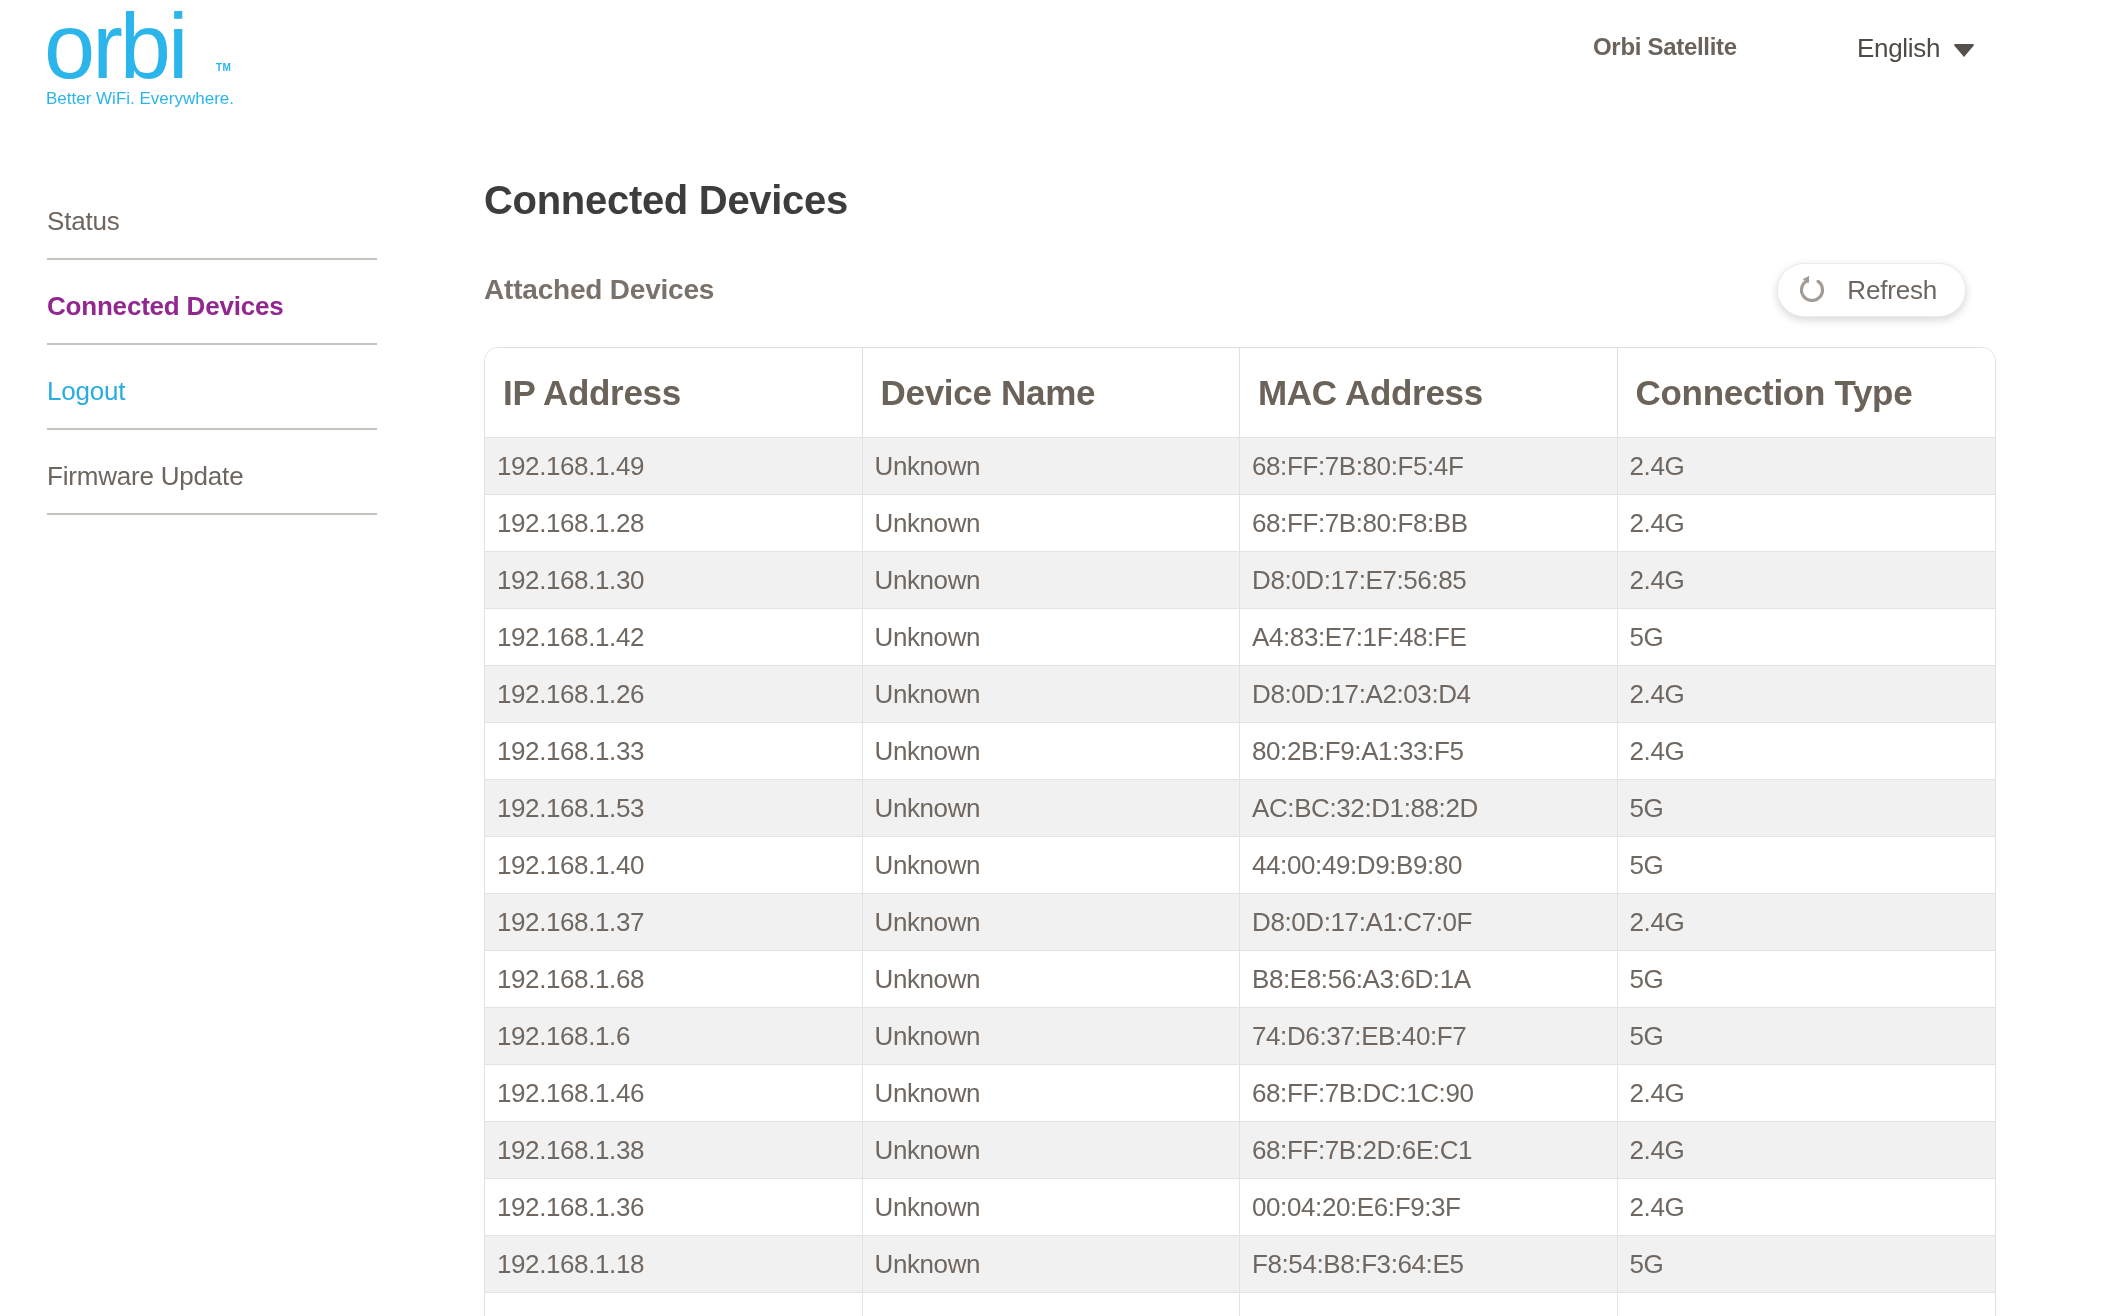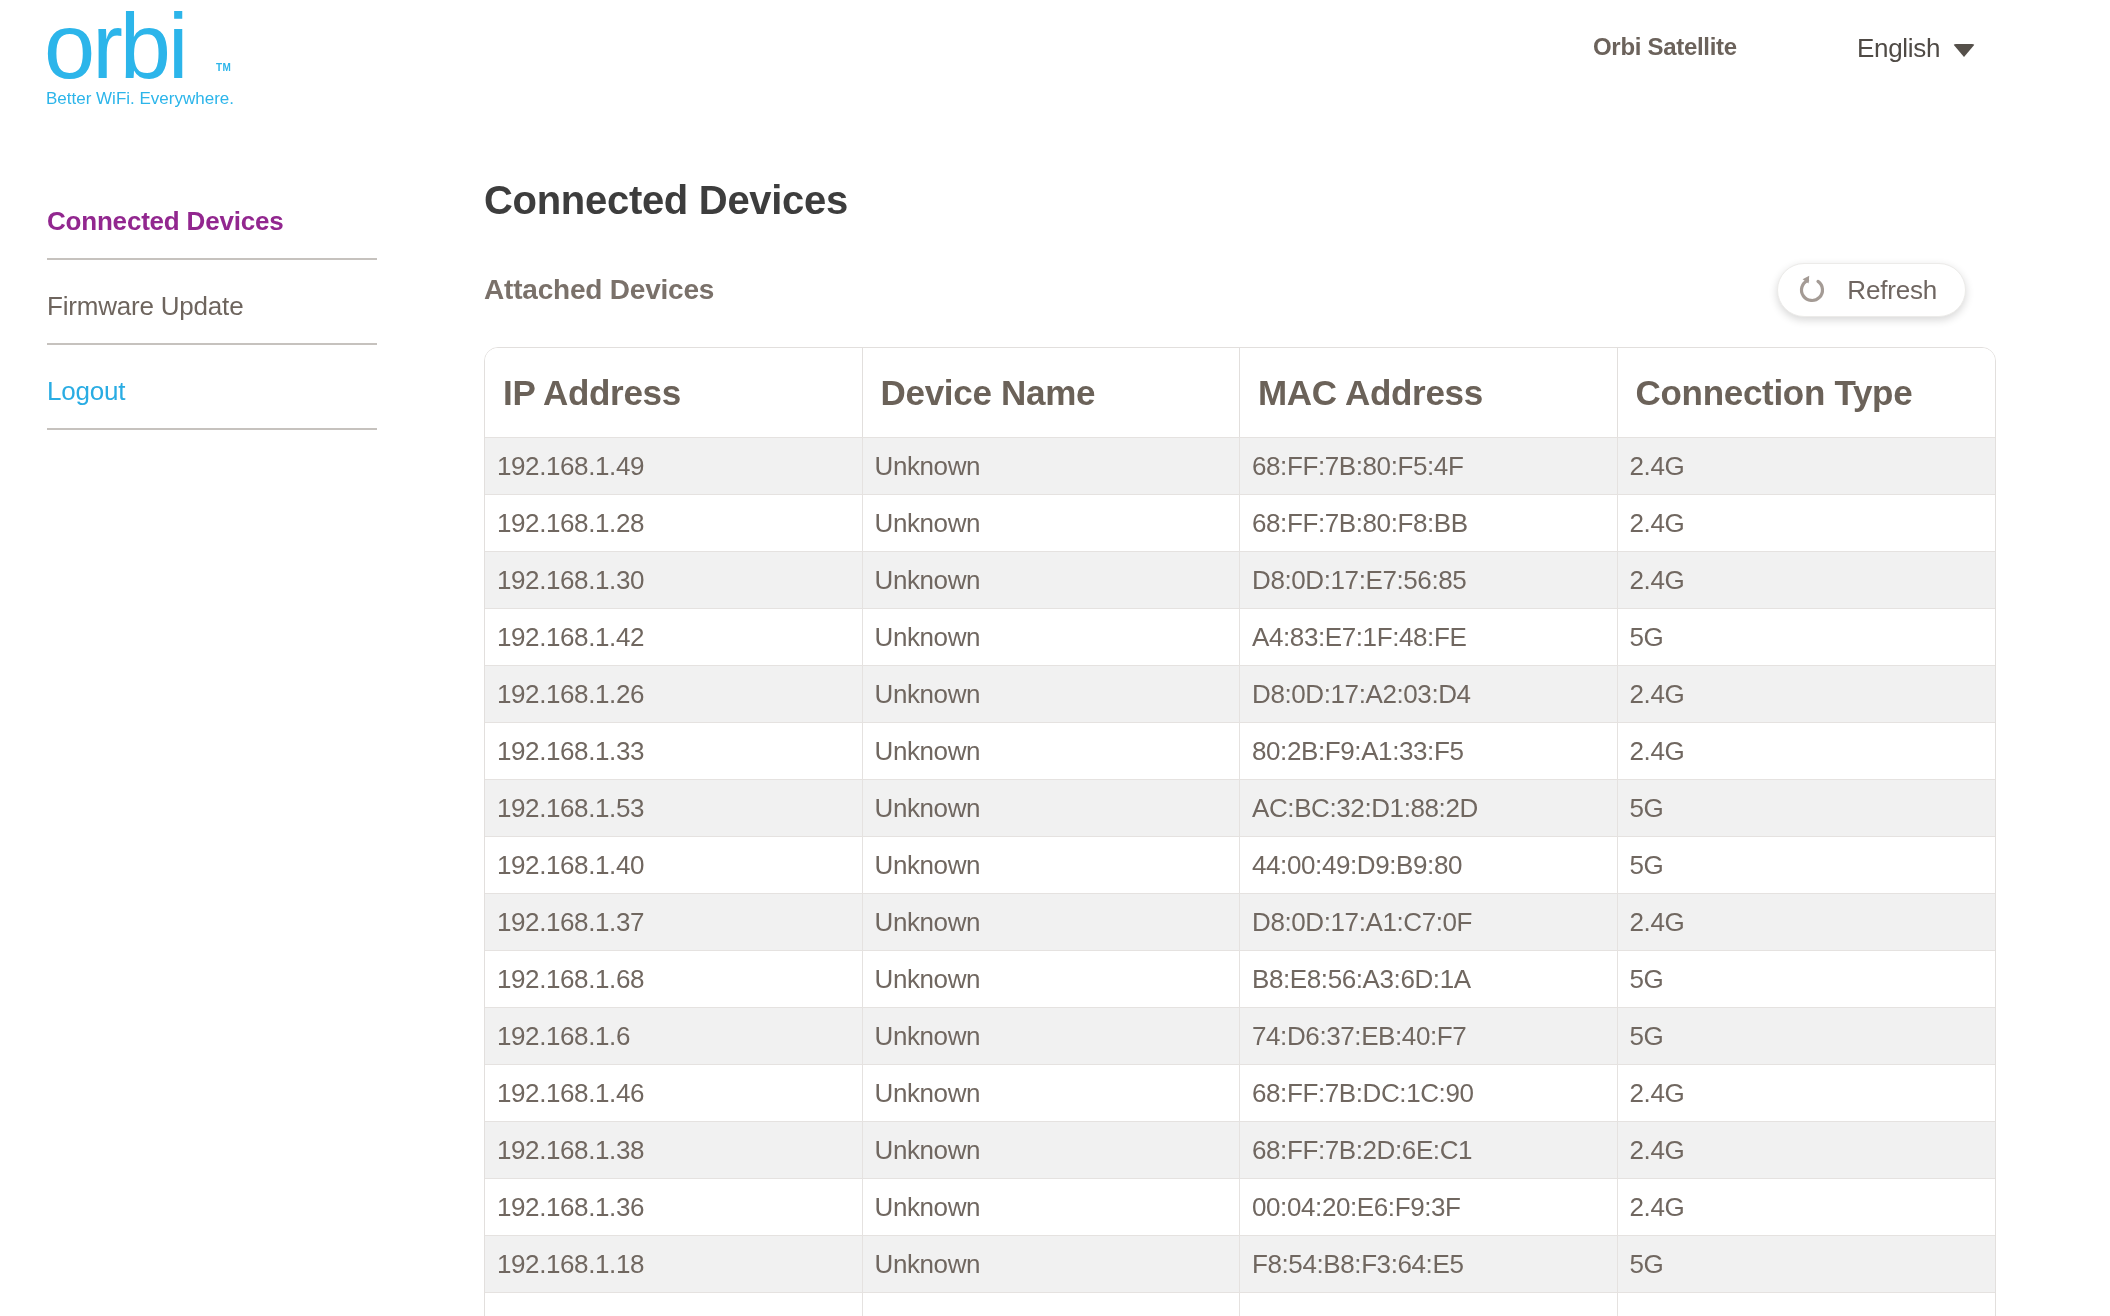--- a/index.html
+++ b/index.html
@@ -94,23 +94,24 @@
     </div>
     <div class="device-label">Orbi Satellite</div>
     <div class="lang">
       <span>English</span>
       <span class="caret"></span>
     </div>
   </header>
   <div class="header-shadow"></div>
 
   <nav class="sidebar">
+    <div class="side-item">Status</div>
     <div class="side-item active">Connected Devices</div>
+    <div class="side-item link">Logout</div>
     <div class="side-item">Firmware Update</div>
-    <div class="side-item link">Logout</div>
   </nav>
 
   <main class="main">
     <h1 class="page-title">Connected Devices</h1>
 
     <div class="section-row">
       <h2 class="section-title">Attached Devices</h2>
       <button class="refresh-btn">
         <span class="refresh-icon">
           <svg width="32" height="32" viewBox="0 0 32 32">

